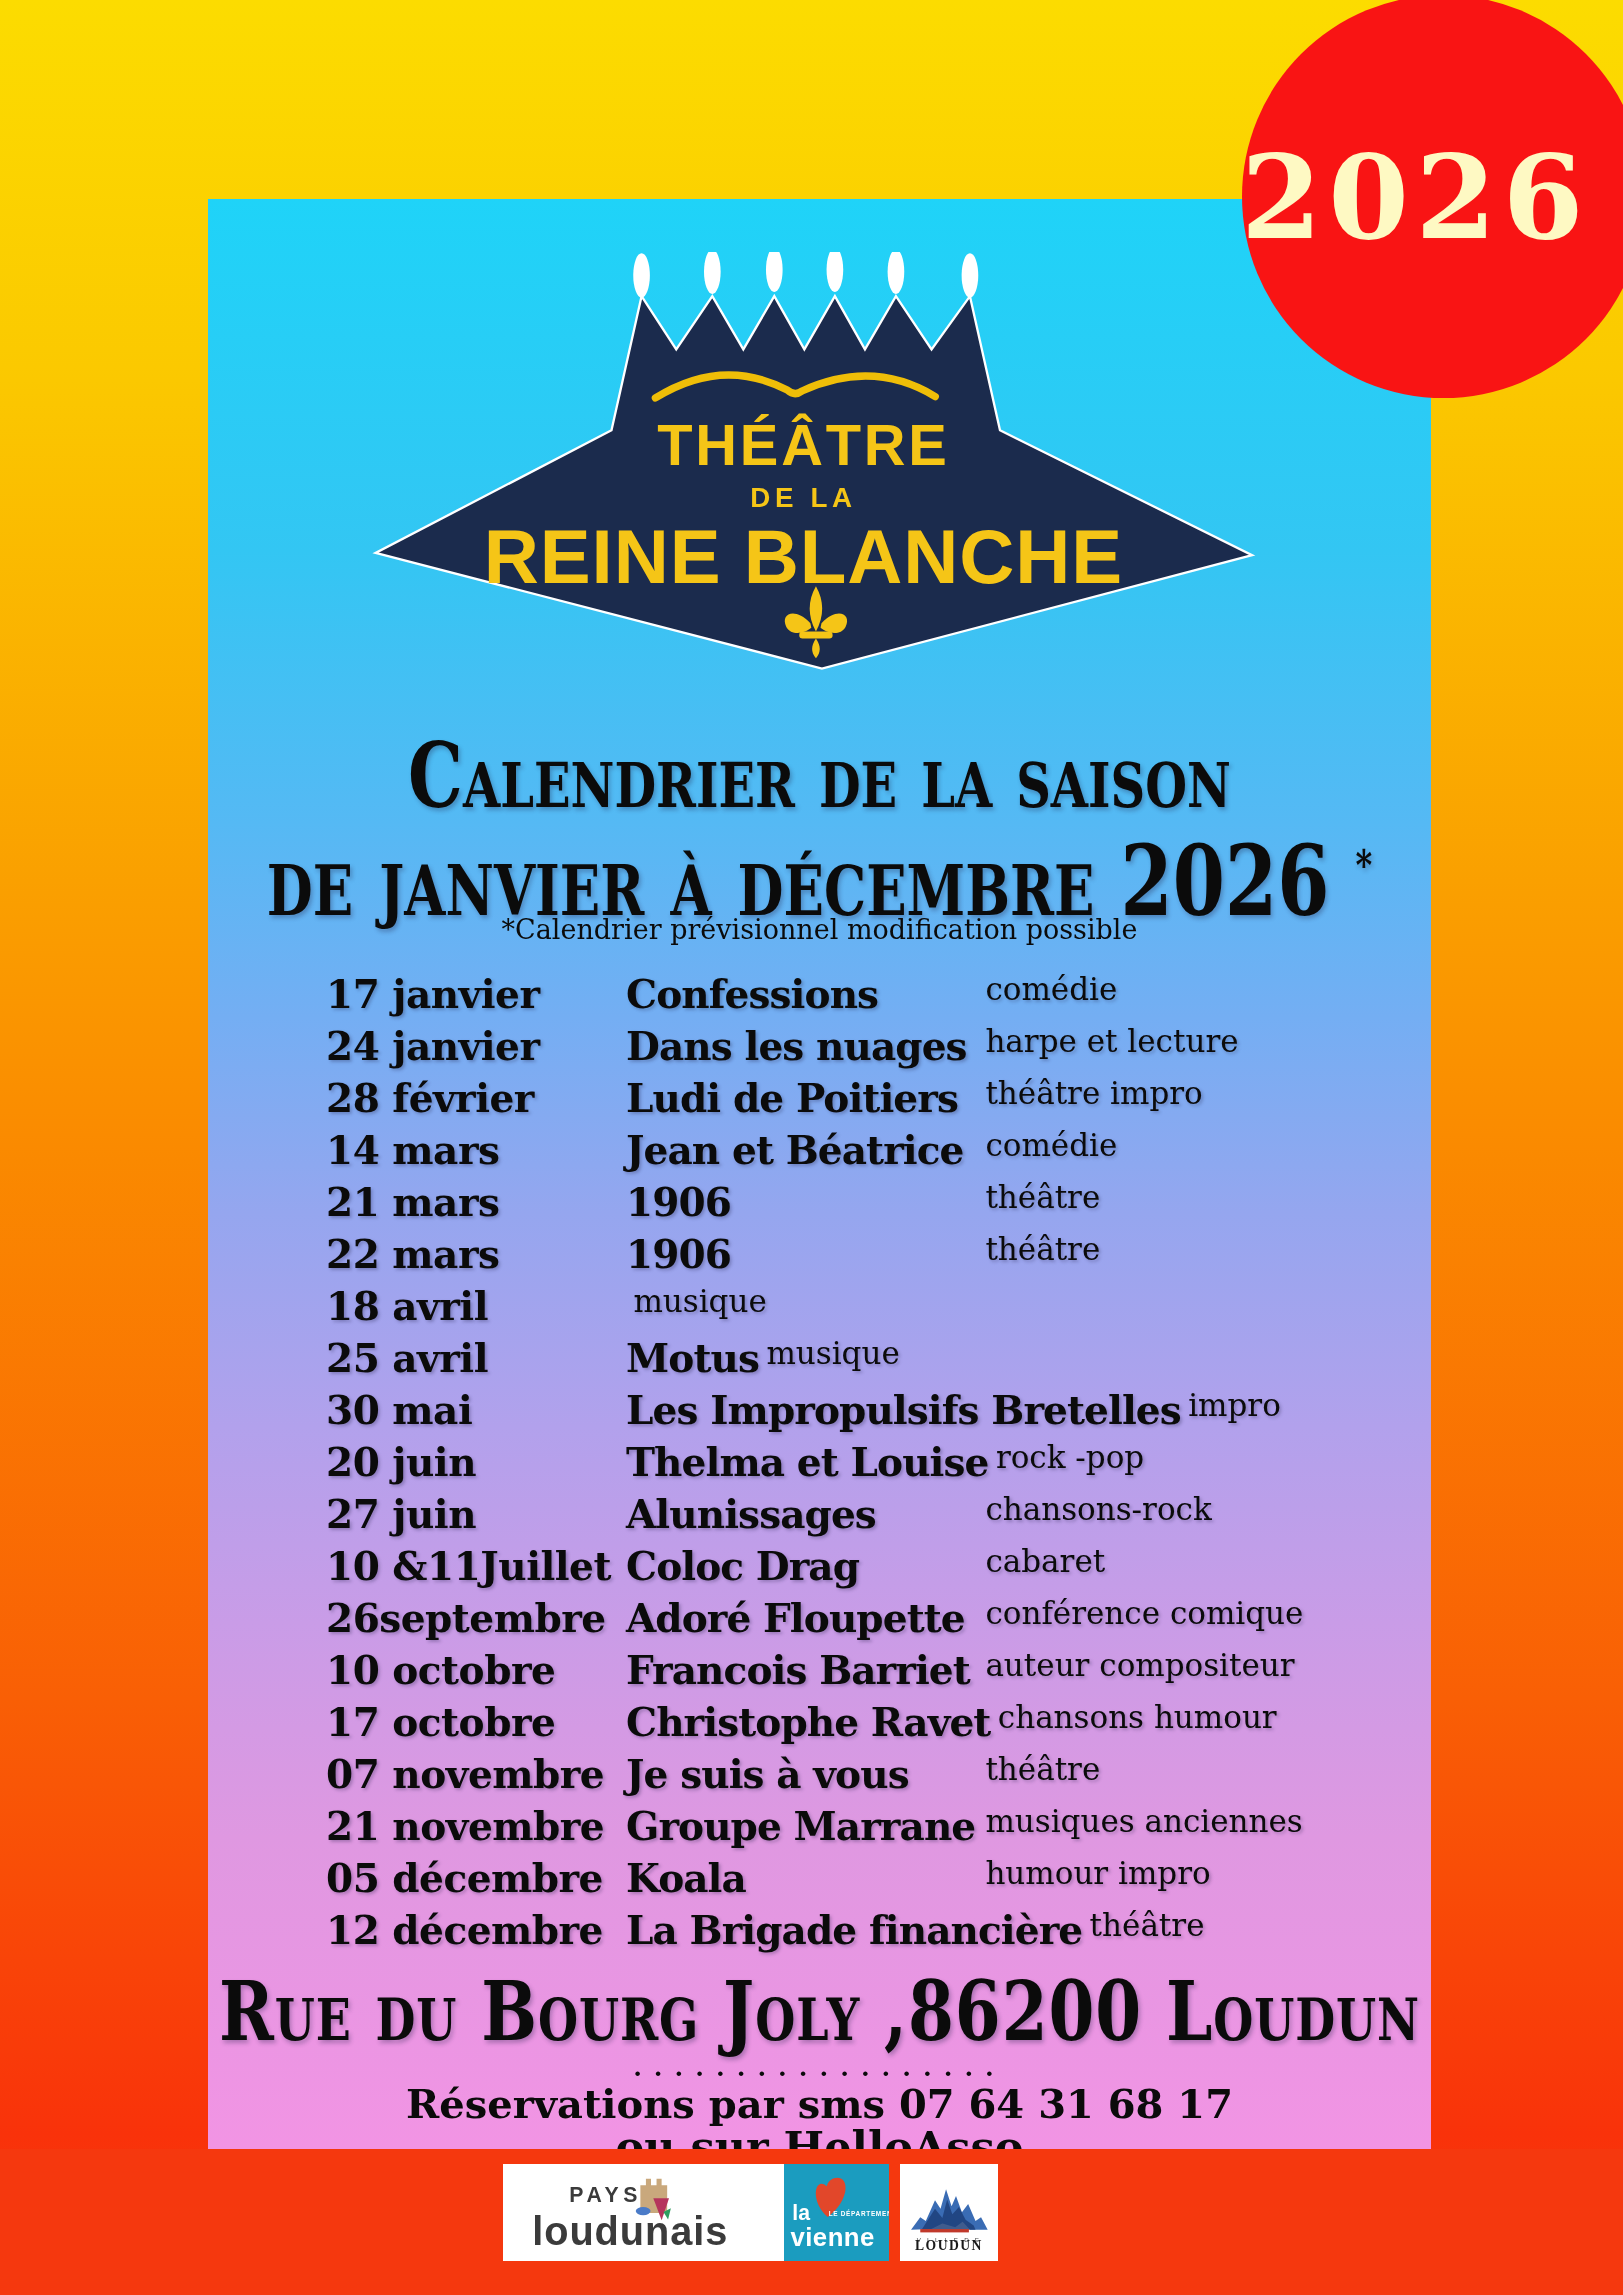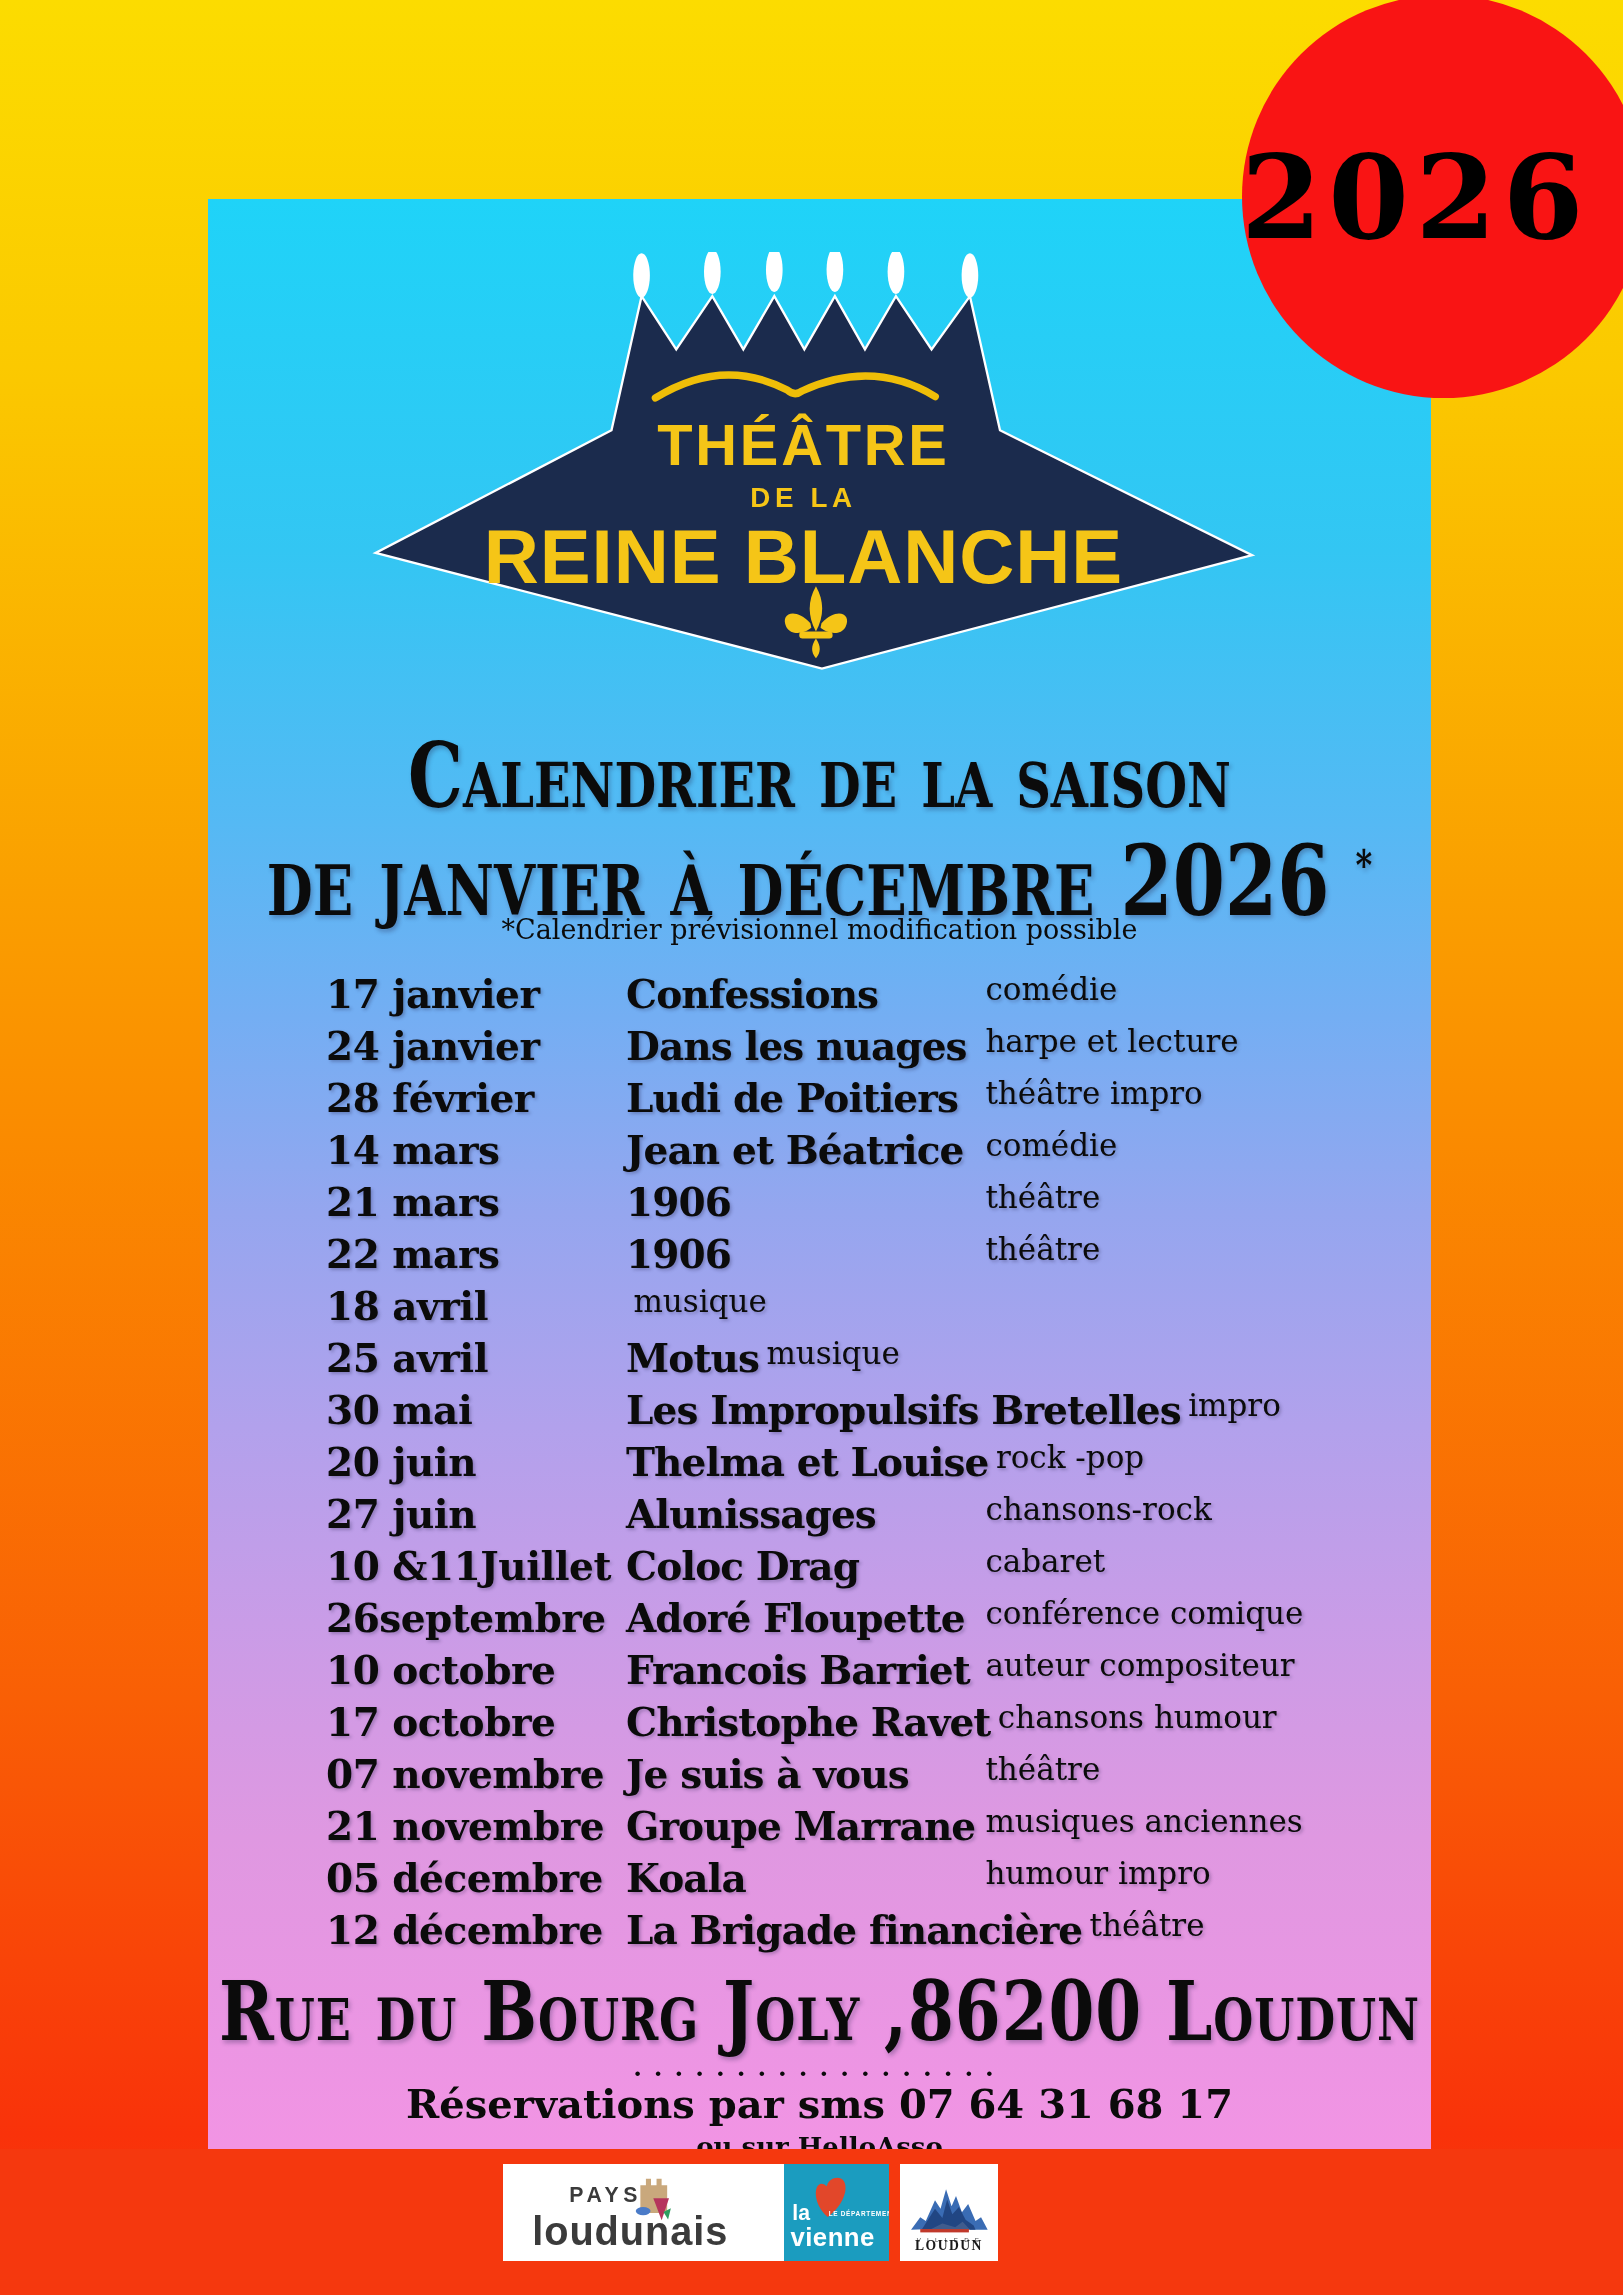--- a/index.html
+++ b/index.html
@@ -10,21 +10,21 @@
   }
   .panel{
     position:absolute;left:208px;top:199px;width:1223px;height:1950px;
     background:linear-gradient(180deg,#1fd3f8 0%,#33c6f3 18%,#55b9f4 32%,#74aef3 42%,#95a6ef 52%,#b2a1ec 63%,#c99ce7 73%,#df98e1 84%,#f294e4 100%);
   }
   .year-badge{
     position:absolute;left:1242px;top:-4.6px;width:403px;height:403px;border-radius:50%;
     background:#f91414;display:flex;align-items:center;justify-content:center;z-index:5;
   }
   .year-badge span{
-    font-size:116px;font-weight:900;color:#000000;letter-spacing:6.5px;
+    font-size:116px;font-weight:900;color:#fef9c3;letter-spacing:6.5px;
     margin-right:56px;font-family:"DejaVu Serif",serif;
   }
   .logo-svg{position:absolute;left:163px;top:53px;width:888px;height:426px;}
   .heading{
     position:absolute;top:534px;left:0;width:100%;text-align:center;
     font-variant:small-caps;font-weight:900;
     transform:scaleY(1.3);transform-origin:center top;
     text-shadow:1.9px 2.3px 3.7px rgba(30,30,70,.30);
   }
   .heading .h1{font-size:69px;line-height:65px;letter-spacing:0;}
@@ -42,21 +42,21 @@
   .row.inline .cell-title{min-width:0;}
   .cell-genre{font-size:31px;font-weight:400;margin-left:7.4px;white-space:nowrap;}
   .footer{position:absolute;top:1758px;left:0;width:100%;text-align:center;margin-top:12px;}
   .address{
     font-variant:small-caps;font-weight:900;font-size:66px;line-height:69px;
     transform:scaleY(1.25);transform-origin:center top;letter-spacing:0.9px;
     text-shadow:1.9px 2.3px 3.7px rgba(30,30,70,.30);white-space:nowrap;
   }
   .dots{font-size:25px;font-weight:700;letter-spacing:12px;line-height:28px;margin-top:15.7px;}
   .res-line{font-size:40px;font-weight:700;line-height:44px;}
-  .hello-line{font-size:26px;font-weight:700;line-height:42px;}
+  .hello-line{font-size:43px;font-weight:700;line-height:42px;}
   .partners-strip{position:absolute;left:0;top:2149px;width:1623px;height:146px;background:#f5380e;z-index:2;}
   .partner-box{position:absolute;top:15px;height:97px;background:#ffffff;}
   .partner-box.loudunais{left:503px;width:270px;padding-left:16px;}
   .partner-box.vienne{left:784px;width:105px;background:#1b9cbf;}
   .partner-box.loudun{left:900px;width:98px;}
   .partner-box svg{display:block;width:100%;height:100%;}
 </style>
 </head>
 <body>
 

